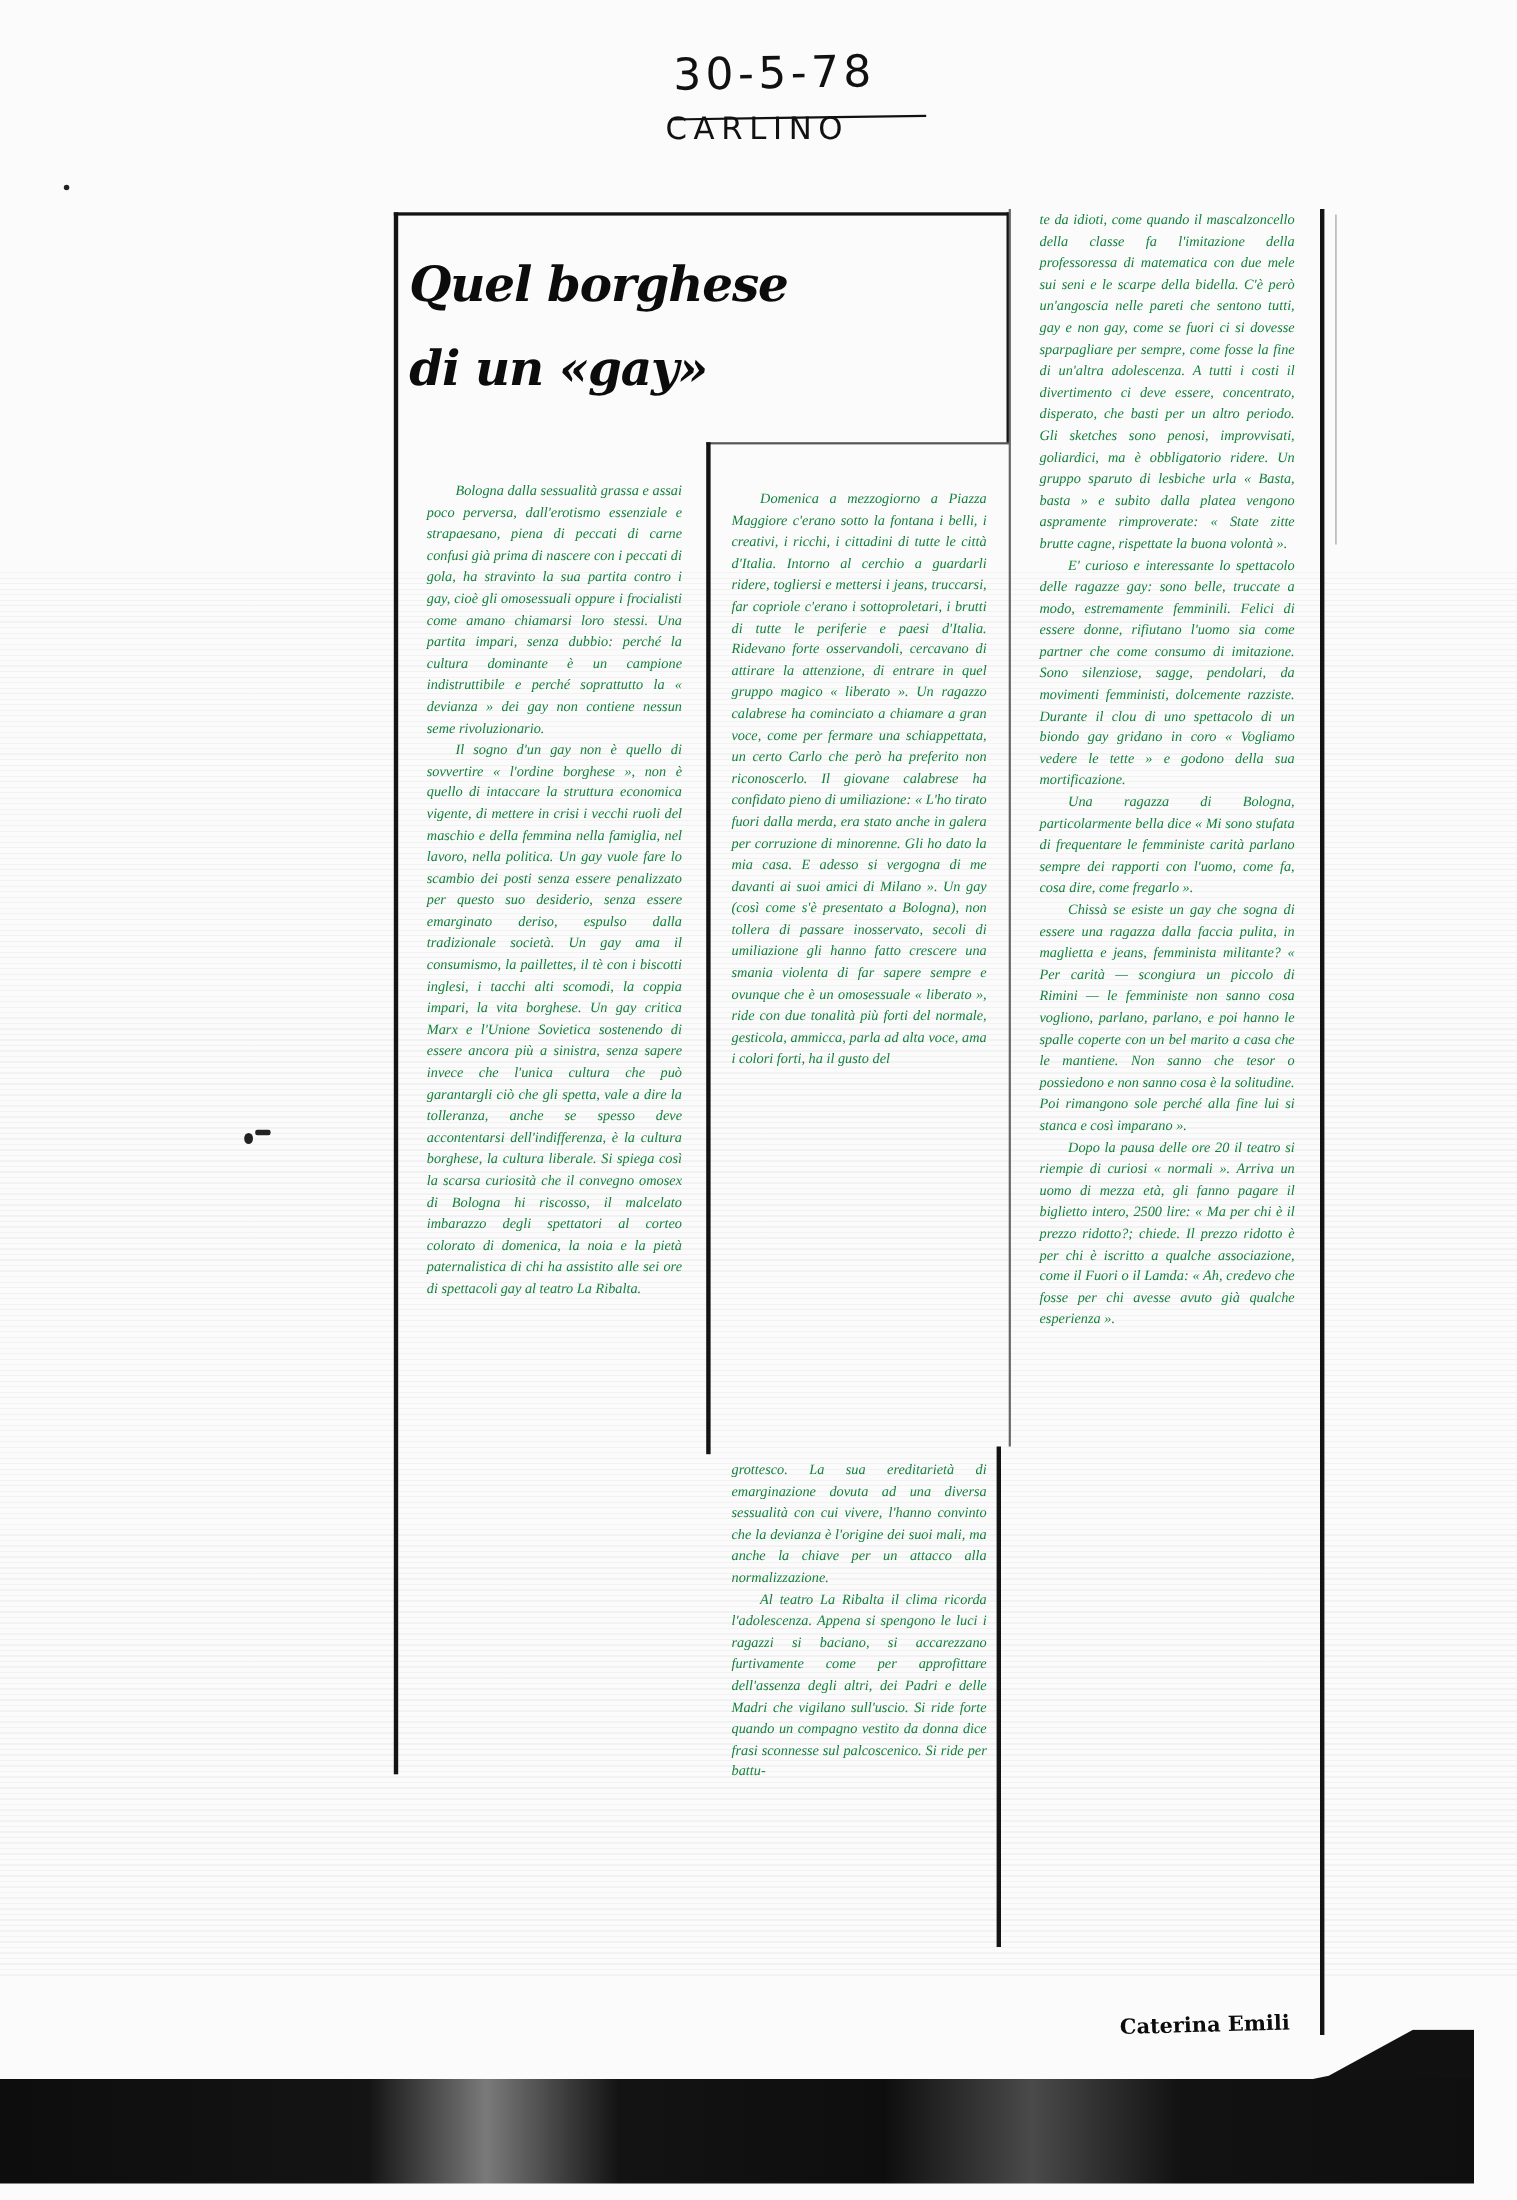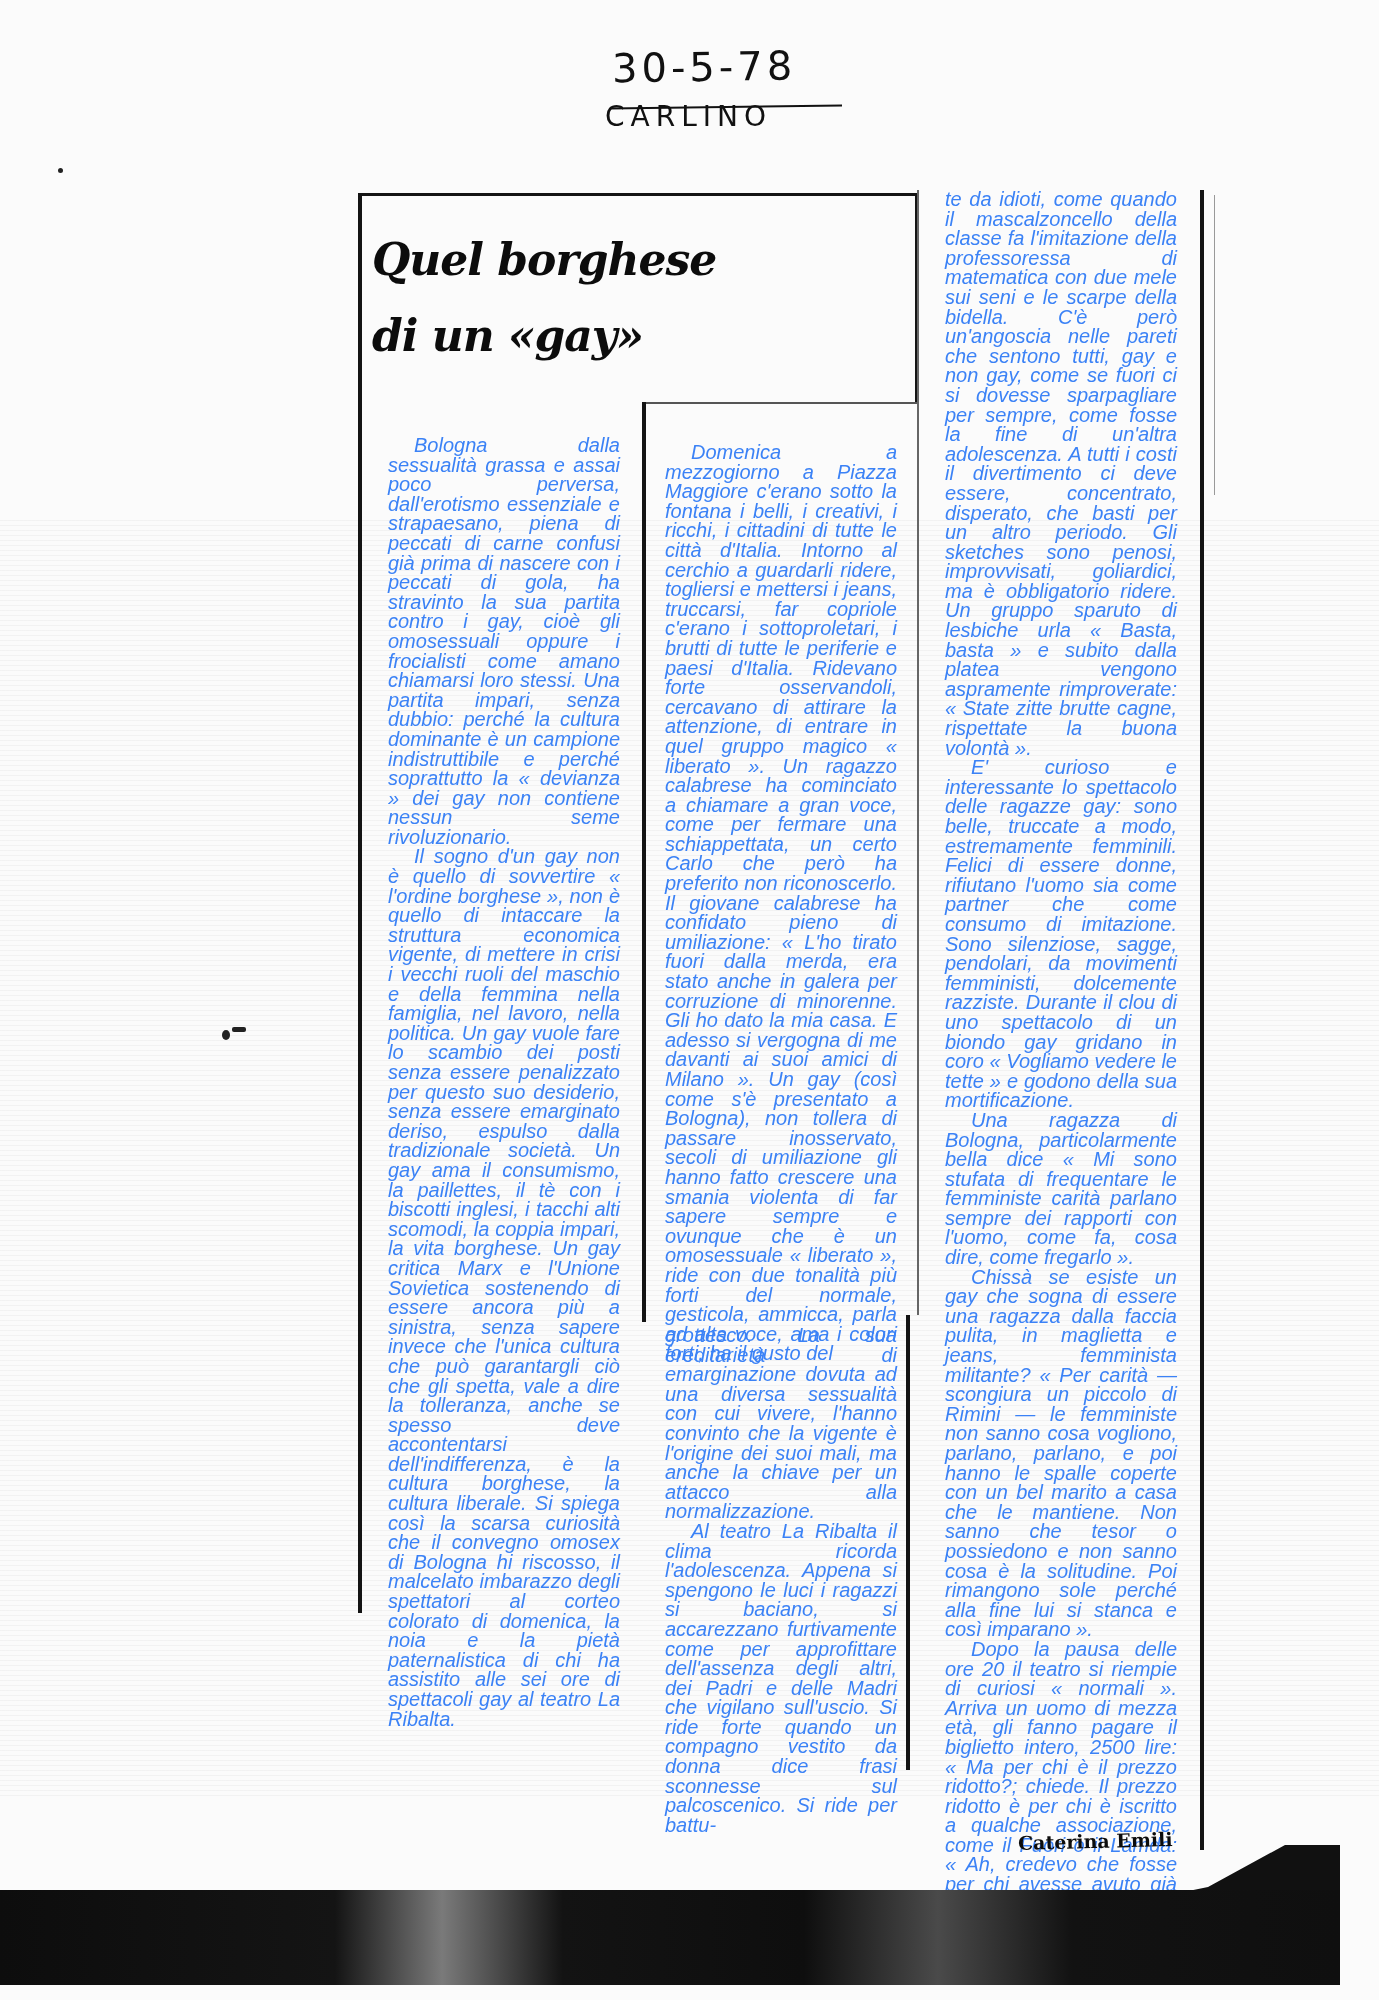--- a/index.html
+++ b/index.html
@@ -25,23 +25,23 @@
   .box-line { position:absolute; background:#141414; }
 
   .headline {
     position:absolute; left:372px; top:222px; width:520px;
     font-family:"DejaVu Serif", serif; font-weight:bold; font-style:italic;
     font-size:44px; line-height:76px; color:#0c0c0c; letter-spacing:-1px;
   }
 
   .col {
     position:absolute;
-    font-family:Liberation Sans, sans-serif; font-style:italic;
-    font-size:20px; line-height:19.6px; text-align:justify;
-    hyphens:manual; color:#3b82f6;
+    font-family:Liberation Serif, serif; font-style:italic;
+    font-size:13px; line-height:19.6px; text-align:justify;
+    hyphens:manual; color:#15803d;
   }
   .col p { margin:0; text-indent:26px; }
   .col p.first { text-indent:26px;margin-top:36px; }
   .col1 { left:388px; top:400px; width:232px; }
   .col2 { left:665px; top:407px; width:232px; }
   .col2b { left:665px; top:1326px; width:232px; }
   .col3 { left:945px; top:190px; width:232px; }
 
   .byline {
     position:absolute; left:1018px; top:1830px;
@@ -86,21 +86,21 @@
 <div class="col col1">
   <p class="first">Bologna dalla sessualità grassa e assai poco perversa, dall'erotismo essenziale e strapaesano, piena di peccati di carne confusi già prima di nascere con i peccati di gola, ha stravinto la sua partita contro i gay, cioè gli omosessuali oppure i frocialisti come amano chiamarsi loro stessi. Una partita impari, senza dubbio: perché la cultura dominante è un campione indistruttibile e perché soprattutto la « devianza » dei gay non contiene nessun seme rivoluzionario.</p>
   <p>Il sogno d'un gay non è quello di sovvertire « l'ordine borghese », non è quello di intaccare la struttura economica vigente, di mettere in crisi i vecchi ruoli del maschio e della femmina nella famiglia, nel lavoro, nella politica. Un gay vuole fare lo scambio dei posti senza essere penalizzato per questo suo desiderio, senza essere emarginato deriso, espulso dalla tradizionale società. Un gay ama il consumismo, la paillettes, il tè con i biscotti inglesi, i tacchi alti scomodi, la coppia impari, la vita borghese. Un gay critica Marx e l'Unione Sovietica sostenendo di essere ancora più a sinistra, senza sapere invece che l'unica cultura che può garantargli ciò che gli spetta, vale a dire la tolleranza, anche se spesso deve accontentarsi dell'indifferenza, è la cultura borghese, la cultura liberale. Si spiega così la scarsa curiosità che il convegno omosex di Bologna hi riscosso, il malcelato imbarazzo degli spettatori al corteo colorato di domenica, la noia e la pietà paternalistica di chi ha assistito alle sei ore di spettacoli gay al teatro La Ribalta.</p>
 </div>
 
 <div class="col col2">
   <p class="first">Domenica a mezzogiorno a Piazza Maggiore c'erano sotto la fontana i belli, i creativi, i ricchi, i cittadini di tutte le città d'Italia. Intorno al cerchio a guardarli ridere, togliersi e mettersi i jeans, truccarsi, far copriole c'erano i sottoproletari, i brutti di tutte le periferie e paesi d'Italia. Ridevano forte osservandoli, cercavano di attirare la attenzione, di entrare in quel gruppo magico « liberato ». Un ragazzo calabrese ha cominciato a chiamare a gran voce, come per fermare una schiappettata, un certo Carlo che però ha preferito non riconoscerlo. Il giovane calabrese ha confidato pieno di umiliazione: « L'ho tirato fuori dalla merda, era stato anche in galera per corruzione di minorenne. Gli ho dato la mia casa. E adesso si vergogna di me davanti ai suoi amici di Milano ». Un gay (così come s'è presentato a Bologna), non tollera di passare inosservato, secoli di umiliazione gli hanno fatto crescere una smania violenta di far sapere sempre e ovunque che è un omosessuale « liberato », ride con due tonalità più forti del normale, gesticola, ammicca, parla ad alta voce, ama i colori forti, ha il gusto del</p>
 </div>
 
 <div class="col col2b">
-  <p style="text-indent:0">grottesco. La sua ereditarietà di emarginazione dovuta ad una diversa sessualità con cui vivere, l'hanno convinto che la vigente è l'origine dei suoi mali, ma anche la chiave per un attacco alla normalizzazione.</p>
+  <p style="text-indent:0">grottesco. La sua ereditarietà di emarginazione dovuta ad una diversa sessualità con cui vivere, l'hanno convinto che la devianza è l'origine dei suoi mali, ma anche la chiave per un attacco alla normalizzazione.</p>
   <p>Al teatro La Ribalta il clima ricorda l'adolescenza. Appena si spengono le luci i ragazzi si baciano, si accarezzano furtivamente come per approfittare dell'assenza degli altri, dei Padri e delle Madri che vigilano sull'uscio. Si ride forte quando un compagno vestito da donna dice frasi sconnesse sul palcoscenico. Si ride per battu-</p>
 </div>
 
 <div class="col col3">
   <p style="text-indent:0">te da idioti, come quando il mascalzoncello della classe fa l'imitazione della professoressa di matematica con due mele sui seni e le scarpe della bidella. C'è però un'angoscia nelle pareti che sentono tutti, gay e non gay, come se fuori ci si dovesse sparpagliare per sempre, come fosse la fine di un'altra adolescenza. A tutti i costi il divertimento ci deve essere, concentrato, disperato, che basti per un altro periodo. Gli sketches sono penosi, improvvisati, goliardici, ma è obbligatorio ridere. Un gruppo sparuto di lesbiche urla « Basta, basta » e subito dalla platea vengono aspramente rimproverate: « State zitte brutte cagne, rispettate la buona volontà ».</p>
   <p>E' curioso e interessante lo spettacolo delle ragazze gay: sono belle, truccate a modo, estremamente femminili. Felici di essere donne, rifiutano l'uomo sia come partner che come consumo di imitazione. Sono silenziose, sagge, pendolari, da movimenti femministi, dolcemente razziste. Durante il clou di uno spettacolo di un biondo gay gridano in coro « Vogliamo vedere le tette » e godono della sua mortificazione.</p>
   <p>Una ragazza di Bologna, particolarmente bella dice « Mi sono stufata di frequentare le femministe carità parlano sempre dei rapporti con l'uomo, come fa, cosa dire, come fregarlo ».</p>
   <p>Chissà se esiste un gay che sogna di essere una ragazza dalla faccia pulita, in maglietta e jeans, femminista militante? « Per carità — scongiura un piccolo di Rimini — le femministe non sanno cosa vogliono, parlano, parlano, e poi hanno le spalle coperte con un bel marito a casa che le mantiene. Non sanno che tesor o possiedono e non sanno cosa è la solitudine. Poi rimangono sole perché alla fine lui si stanca e così imparano ».</p>
   <p>Dopo la pausa delle ore 20 il teatro si riempie di curiosi « normali ». Arriva un uomo di mezza età, gli fanno pagare il biglietto intero, 2500 lire: « Ma per chi è il prezzo ridotto?; chiede. Il prezzo ridotto è per chi è iscritto a qualche associazione, come il Fuori o il Lamda: « Ah, credevo che fosse per chi avesse avuto già qualche esperienza ».</p>
 </div>

